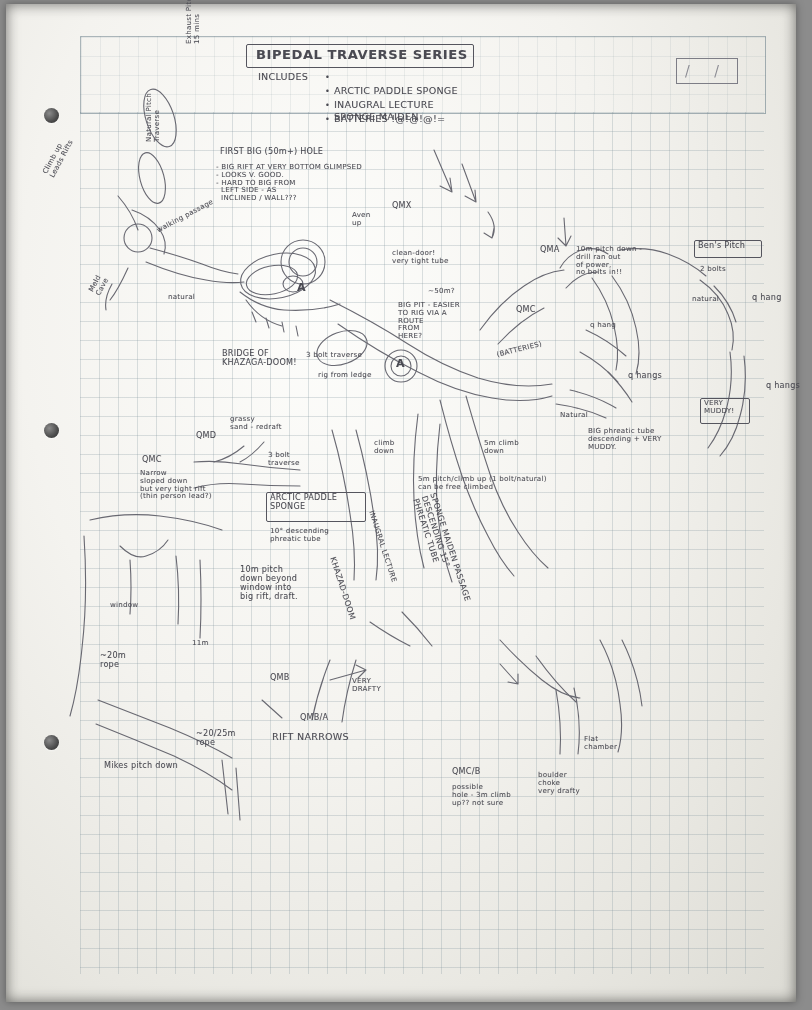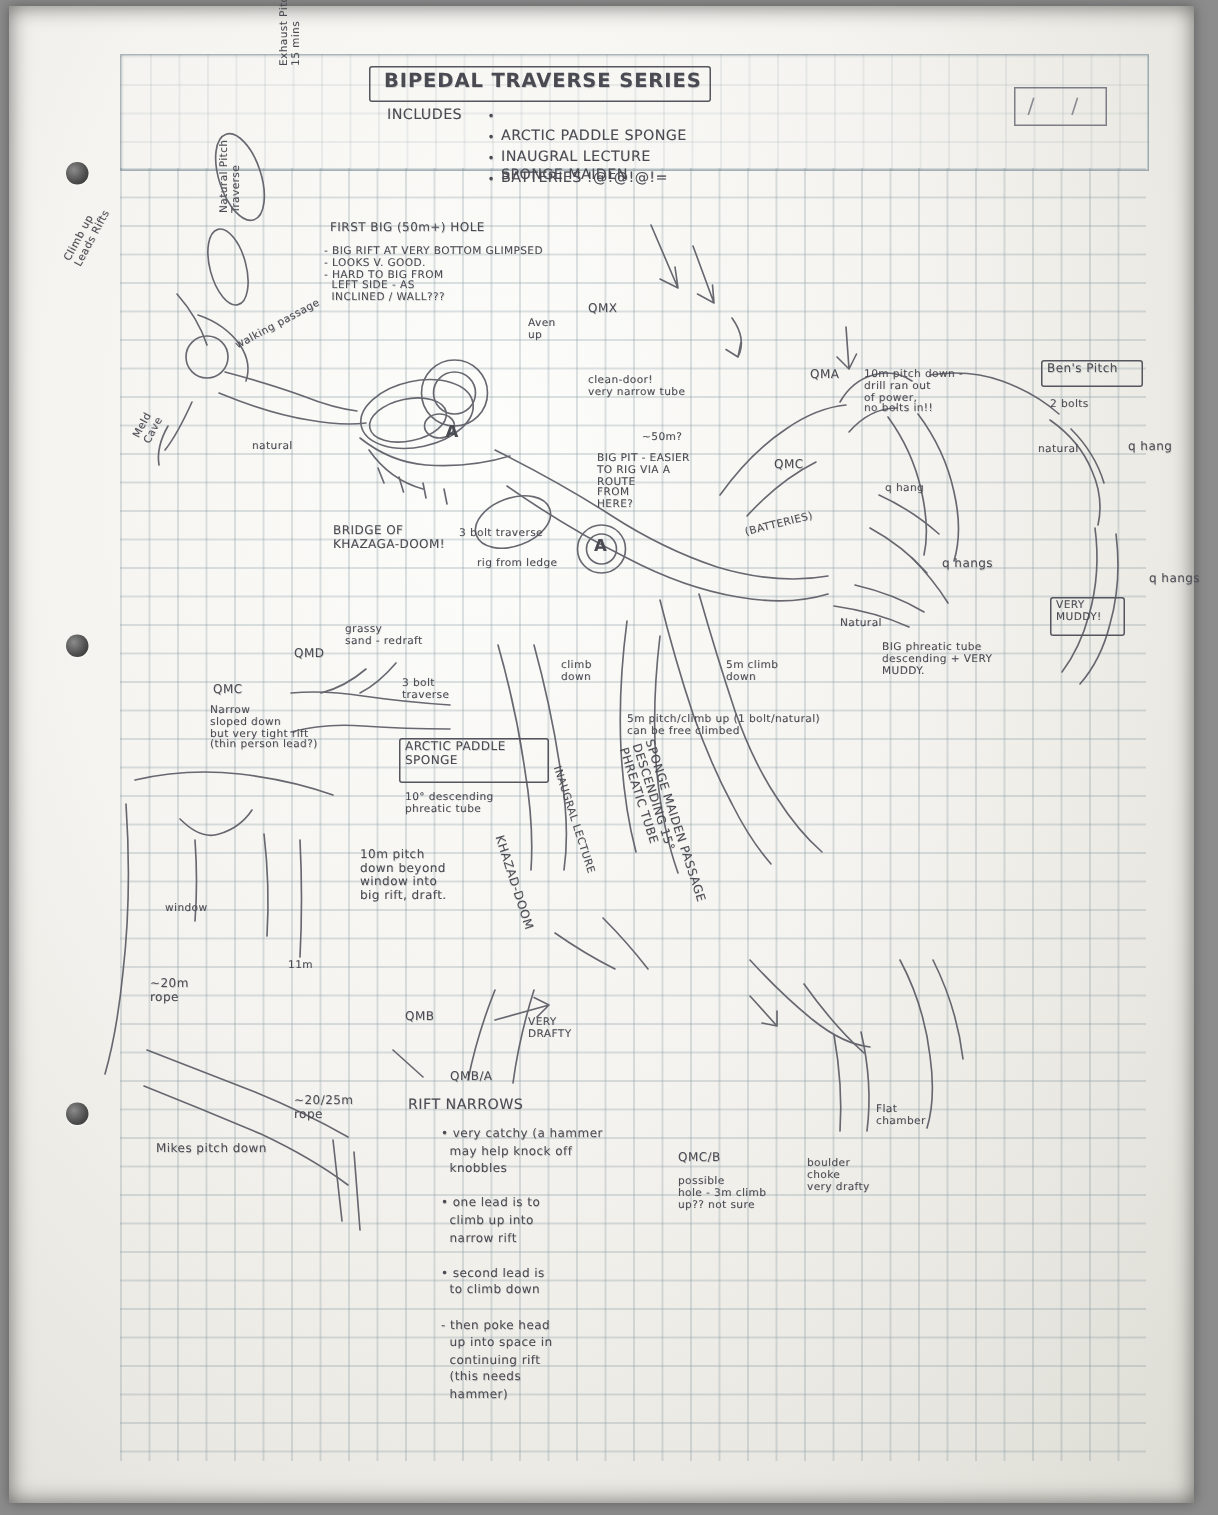--- a/index.html
+++ b/index.html
@@ -231,21 +231,21 @@
   <div class="hw sm" style="left:220px; top:148px;">FIRST BIG (50m+) HOLE</div>
   <div class="hw xs" style="left:216px; top:164px;">- BIG RIFT AT VERY BOTTOM GLIMPSED
 - LOOKS V. GOOD.
 - HARD TO BIG FROM
   LEFT SIDE - AS
   INCLINED / WALL???</div>
   <div class="hw sm" style="left:392px; top:202px;">QMX</div>
   <div class="hw xs" style="left:352px; top:212px;">Aven
 up</div>
   <div class="hw xs" style="left:392px; top:250px;">clean-door!
-very narrow tube</div>
+very tight tube</div>
   <div class="hw xs" style="left:428px; top:288px;">~50m?</div>
   <div class="hw xs" style="left:398px; top:302px;">BIG PIT - EASIER
 TO RIG VIA A
 ROUTE
 FROM
 HERE?</div>
   <div class="hw sm" style="left:222px; top:350px;">BRIDGE OF
 KHAZAGA-DOOM!</div>
   <div class="hw xs" style="left:306px; top:352px;">3 bolt traverse</div>
   <div class="hw xs" style="left:318px; top:372px;text-align:center;">rig from ledge</div>
@@ -308,36 +308,20 @@
   <div class="hw sm" style="left:200px; top:566px;margin-left:40px;">10m pitch
 down beyond
 window into
 big rift, draft.</div>
 
   <div class="hw sm" style="left:270px; top:674px;">QMB</div>
   <div class="hw xs" style="left:352px; top:678px;">VERY
 DRAFTY</div>
   <div class="hw sm" style="left:300px; top:714px;">QMB/A</div>
   <div class="hw md" style="left:272px; top:732px;">RIFT NARROWS</div>
-  <div class="hw sm" style="left:294px; top:750px; line-height:1.45;">• very catchy (a hammer
-  may help knock off
-  knobbles
-
-• one lead is to
-  climb up into
-  narrow rift
-
-• second lead is
-  to climb down
-
-- then poke head
-  up into space in
-  continuing rift
-  (this needs
-  hammer)</div>
 
   <div class="hw sm" style="left:104px; top:716px;margin-top:46px;">Mikes pitch down</div>
   <div class="hw sm" style="left:196px; top:730px;">~20/25m
 rope</div>
 
   <div class="hw sm" style="left:452px; top:768px;">QMC/B</div>
   <div class="hw xs" style="left:452px; top:784px;">possible
 hole - 3m climb
 up?? not sure</div>
   <div class="hw xs" style="left:538px; top:772px;">boulder

